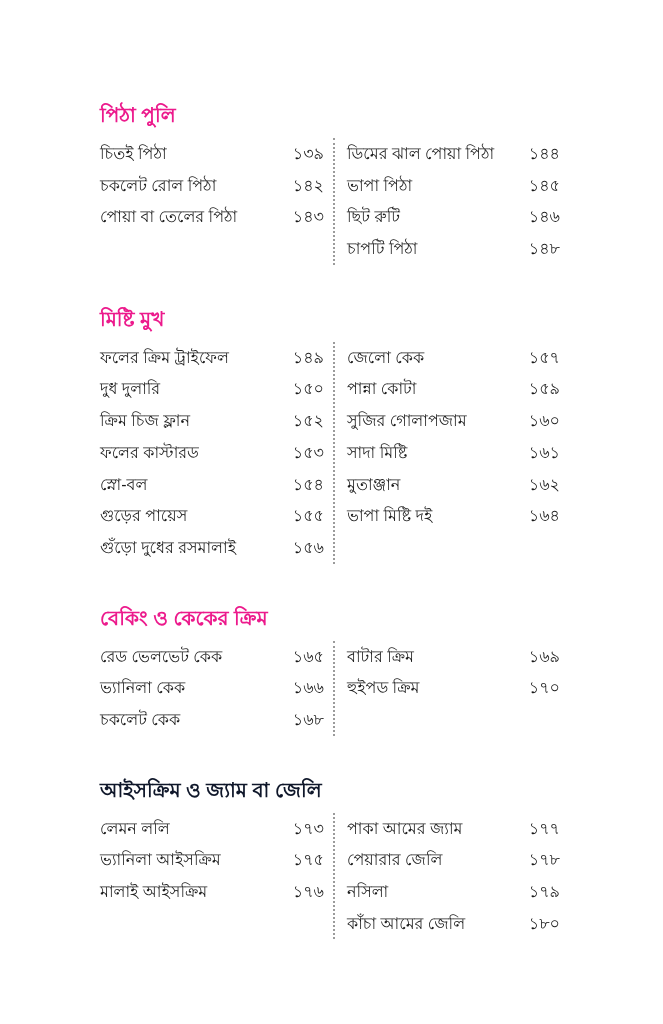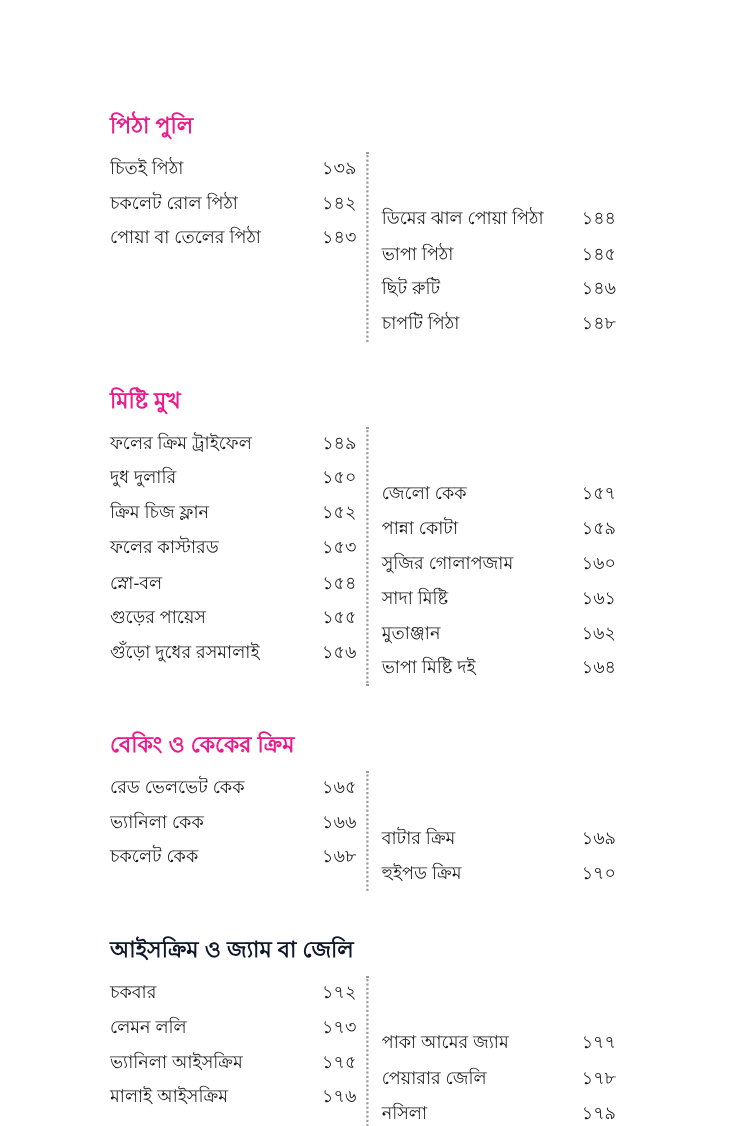--- a/index.html
+++ b/index.html
@@ -38,21 +38,20 @@
     width: 224px;
     padding-right: 9px;
   }
   .divider {
     border-left: 2px dotted #9b9b9b;
     align-self: stretch;
   }
   .col-right {
     flex: 1;
     padding-left: 12px;
-    margin-top: 46px;
   }
   .row {
     display: flex;
     justify-content: space-between;
     align-items: baseline;
     height: 31.7px;
     font-size: 16px;
     line-height: 31.7px;
   }
   .entry-name {
@@ -218,24 +217,20 @@
     <span class="entry-page">১৭০</span>
   </div>
 </div>
     </div>
   </section>
 
   <section class="section">
     <h2 class="section-title" style="color: #0f172a;">আইসক্রিম ও জ্যাম বা জেলি</h2>
     <div class="cols">
       <div class="col-left">
-  <div class="row">
-    <span class="entry-name">চকবার</span>
-    <span class="entry-page">১৭২</span>
-  </div>
 
   <div class="row">
     <span class="entry-name">লেমন ললি</span>
     <span class="entry-page">১৭৩</span>
   </div>
 
   <div class="row">
     <span class="entry-name">ভ্যানিলা আইসক্রিম</span>
     <span class="entry-page">১৭৫</span>
   </div>

